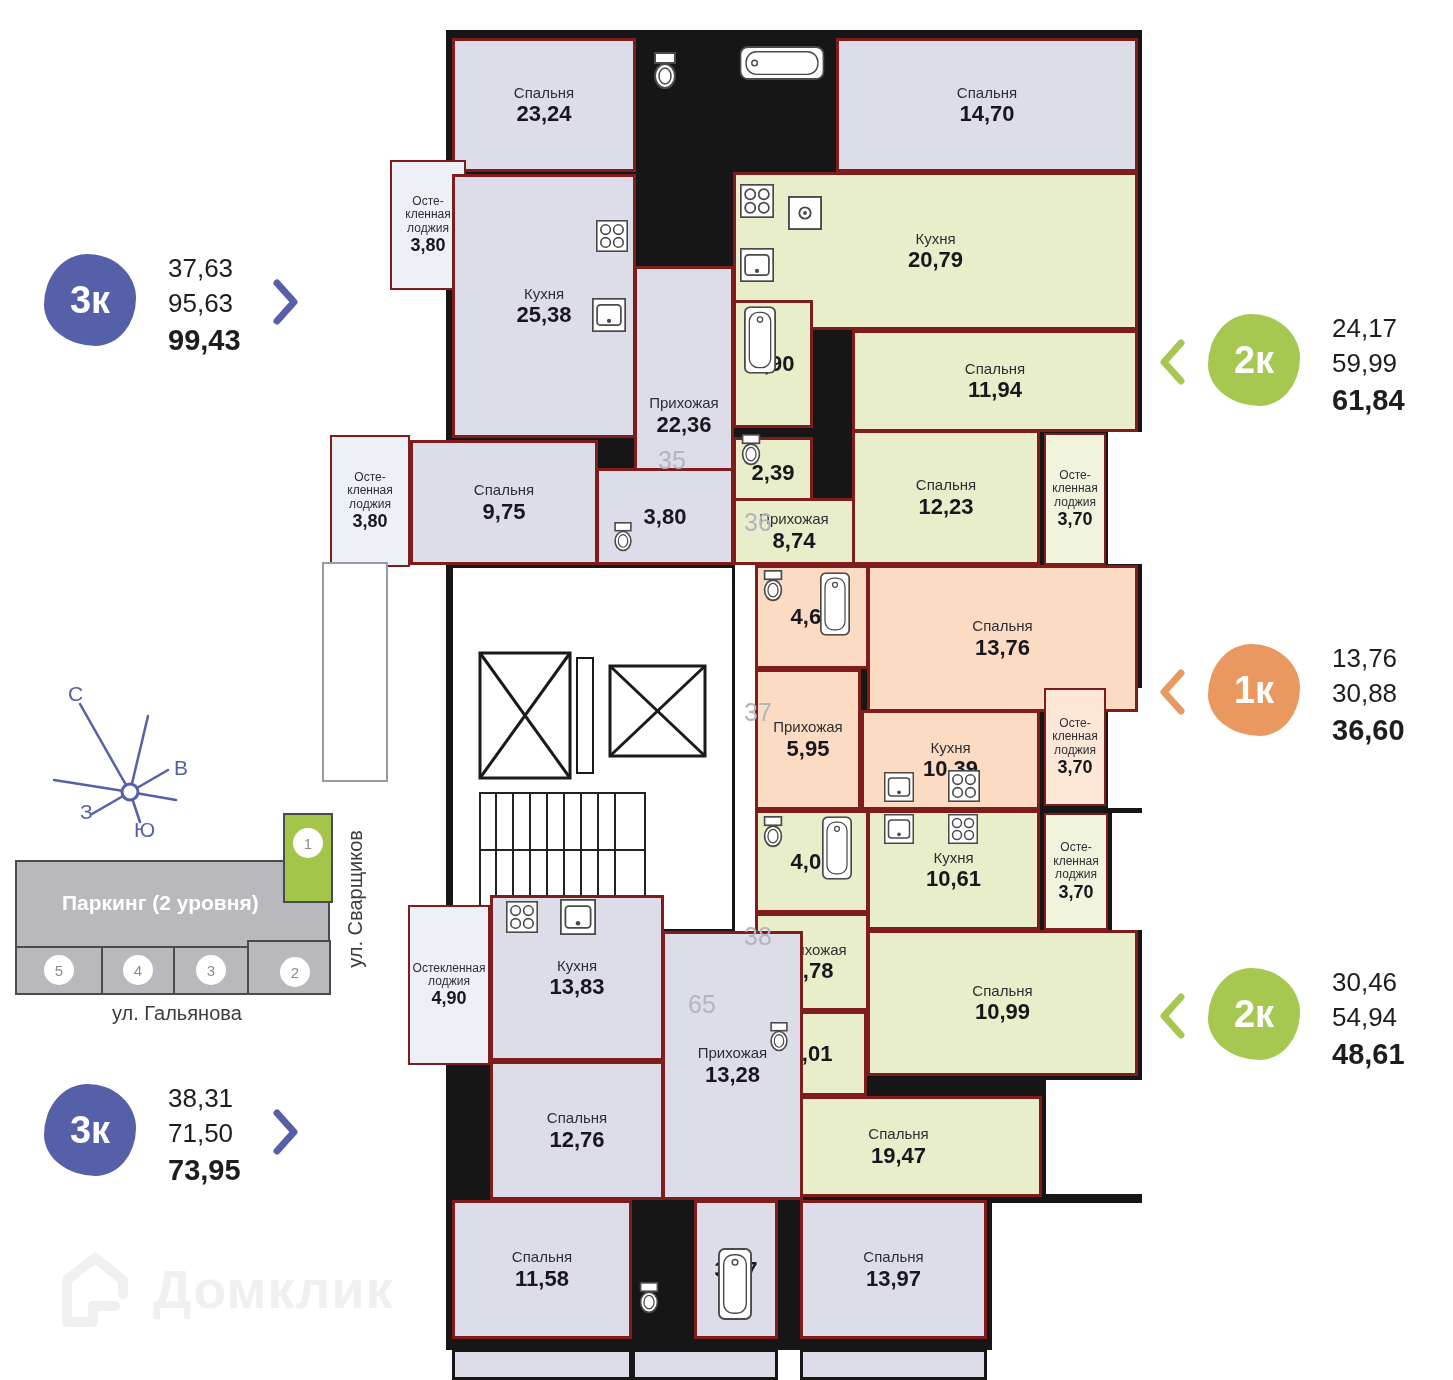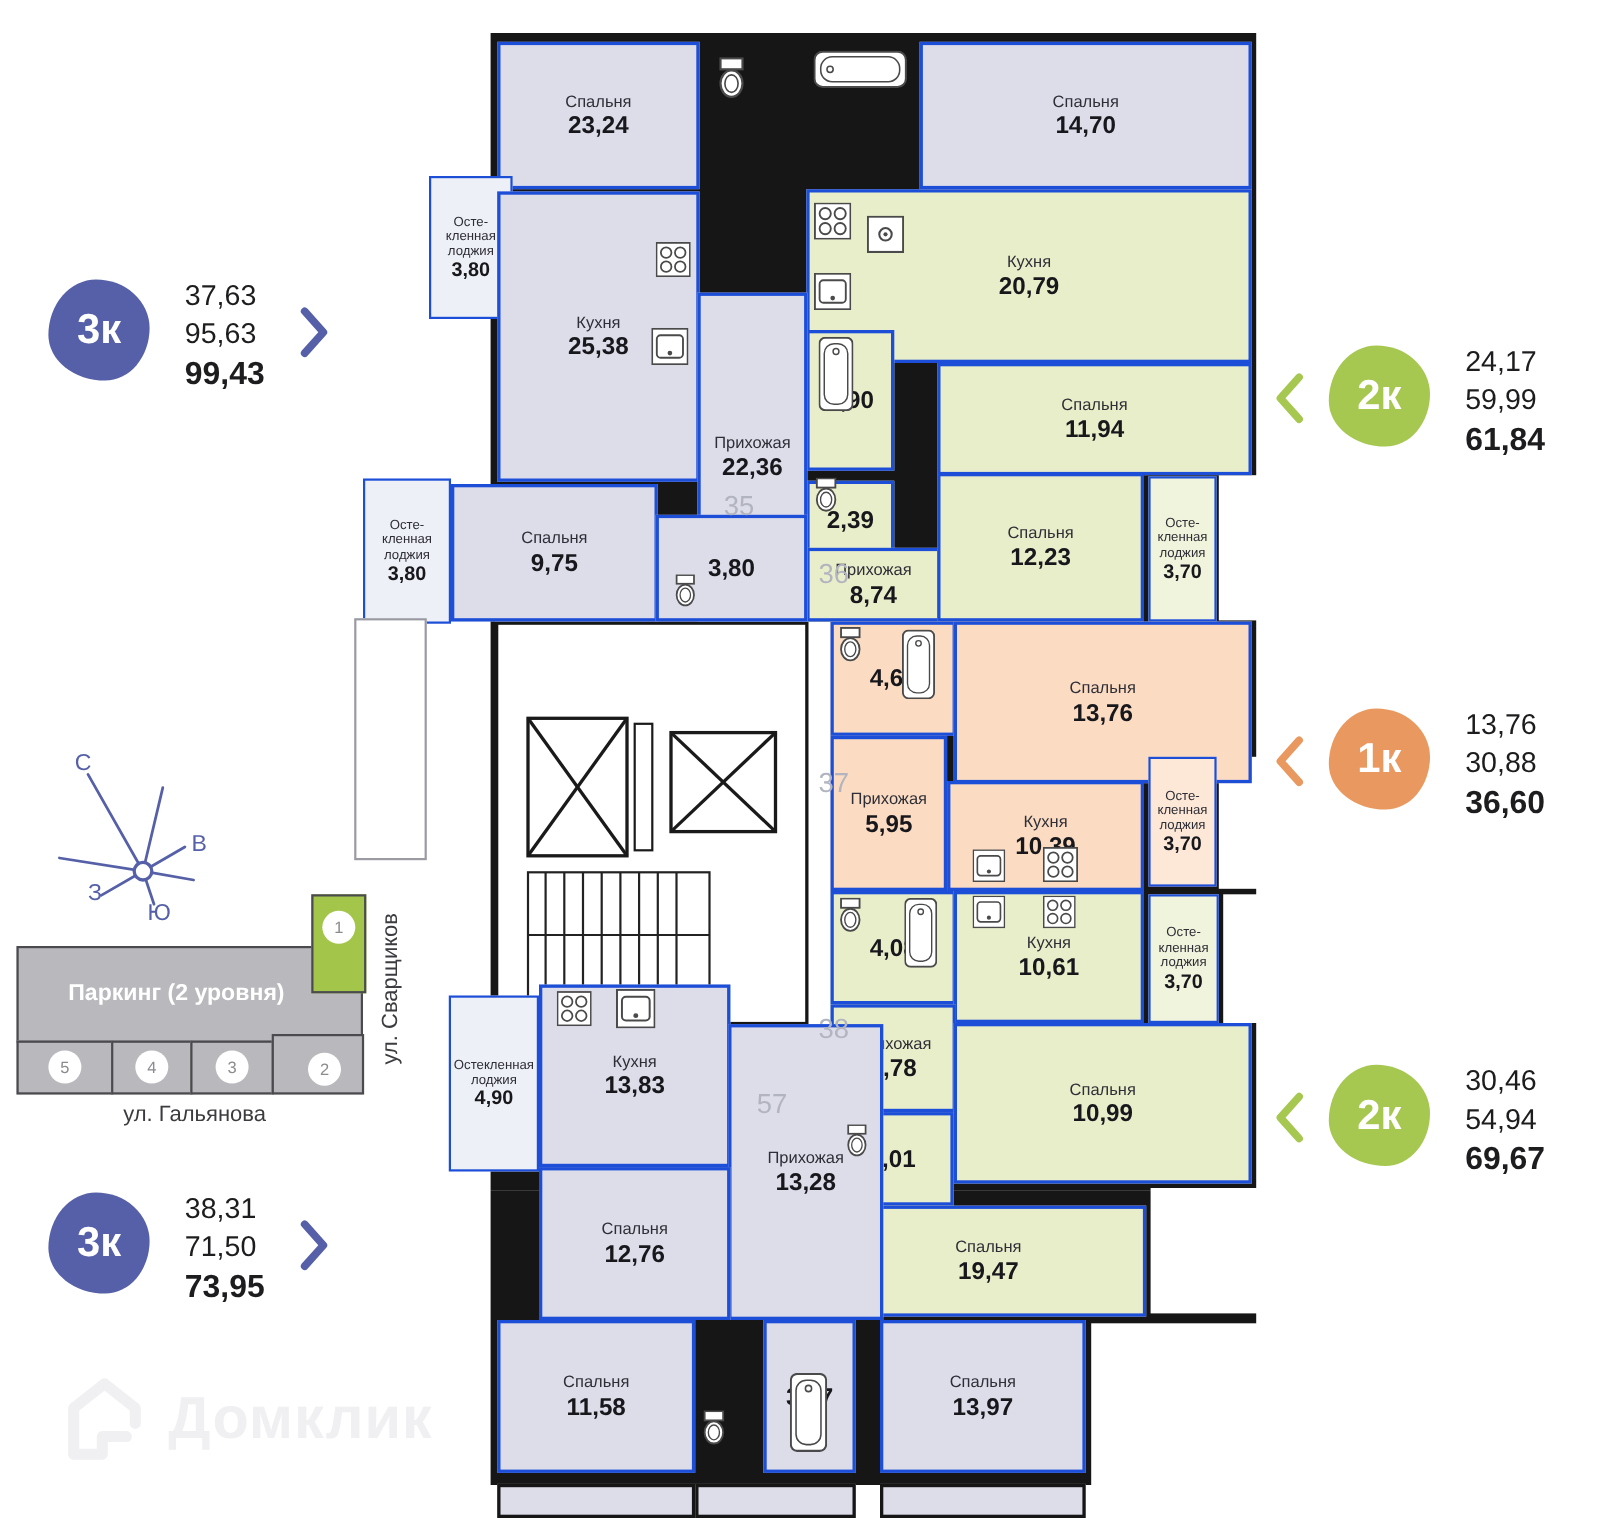--- a/index.html
+++ b/index.html
@@ -4,21 +4,21 @@
 <style>
   html,body{margin:0;padding:0;background:#fff;}
   body{font-family:"Liberation Sans", sans-serif;}
   #canvas{position:relative;width:1453px;height:1380px;background:#fff;overflow:hidden;}
 
   
   .walls{position:absolute;background:#161616;}
   .patch{position:absolute;background:#ffffff;}
   .corehall{position:absolute;background:#ffffff;}
   .core{position:absolute;background:#ffffff;border:3px solid #161616;box-sizing:border-box;}
-  .room{position:absolute;box-sizing:border-box;border:3px solid #1d4ed8;display:flex;
+  .room{position:absolute;box-sizing:border-box;border:3px solid #7f1d1d;display:flex;
         flex-direction:column;align-items:center;justify-content:center;text-align:center;
         gap:1px;overflow:hidden;}
   .apt-blue{background:#dcdde9;}
   .apt-green{background:#e9eeca;}
   .apt-orange{background:#fbdcc3;}
   .loggia{border-width:2px;padding:2px;}
   .loggia.lblue{background:#eef0f7;}
   .loggia.lgreen{background:#f1f4dc;}
   .loggia.lorange{background:#fde8d8;}
   .rname{font-size:15px;color:#2e2e36;line-height:1.12;}
@@ -273,21 +273,21 @@
   <div class="strip" style="left:452px;top:1349px;width:180px;height:31px"></div>
   <div class="strip" style="left:632px;top:1349px;width:146px;height:31px"></div>
   <div class="strip" style="left:800px;top:1349px;width:187px;height:31px"></div>
 
   <div class="balcony-outline" style="left:322px;top:562px;width:66px;height:220px"></div>
 
   <span class="unit-num" style="left:658px;top:446px">35</span>
   <span class="unit-num" style="left:744px;top:508px">36</span>
   <span class="unit-num" style="left:744px;top:698px">37</span>
   <span class="unit-num" style="left:744px;top:922px">38</span>
-  <span class="unit-num" style="left:688px;top:990px">57</span>
+  <span class="unit-num" style="left:688px;top:990px">65</span>
 
   <svg class="fix" style="left:652px;top:52px" width="26" height="38">
       <use href="#sym-toilet"></use>
     </svg>
   <svg class="fix" style="left:738px;top:46px" width="88" height="34" viewBox="0 0 90 36">
       <use href="#sym-bath-h"></use>
     </svg>
   <svg class="fix" style="left:788px;top:196px" width="34" height="34" viewBox="0 0 36 36">
       <use href="#sym-shower"></use>
     </svg>
@@ -402,21 +402,21 @@
 
   <svg class="chev" style="left:1158px;top:992px" width="28" height="48" viewBox="0 0 28 48">
     <polyline points="23,5 6,24 23,43" fill="none" stroke="#a6c850" stroke-width="7" stroke-linecap="round" stroke-linejoin="round"></polyline>
   </svg>
   <div class="badge-circle bc-green" style="left:1208px;top:968px">
     <span>2к</span>
   </div>
   <div class="badge-values" style="left:1332px;top:966px">
     <span class="bv">30,46</span>
     <span class="bv">54,94</span>
-    <span class="bv bv-total">69,67</span>
+    <span class="bv bv-total">48,61</span>
   </div>
 
   <div id="compass">
     <svg width="180" height="170" viewBox="0 0 180 170">
       <g stroke="#5560a8" stroke-width="2.5" stroke-linecap="round">
         <line x1="90" y1="112" x2="40" y2="24"></line>
         <line x1="90" y1="112" x2="108" y2="36"></line>
         <line x1="90" y1="112" x2="128" y2="90"></line>
         <line x1="90" y1="112" x2="136" y2="120"></line>
         <line x1="90" y1="112" x2="100" y2="142"></line>

